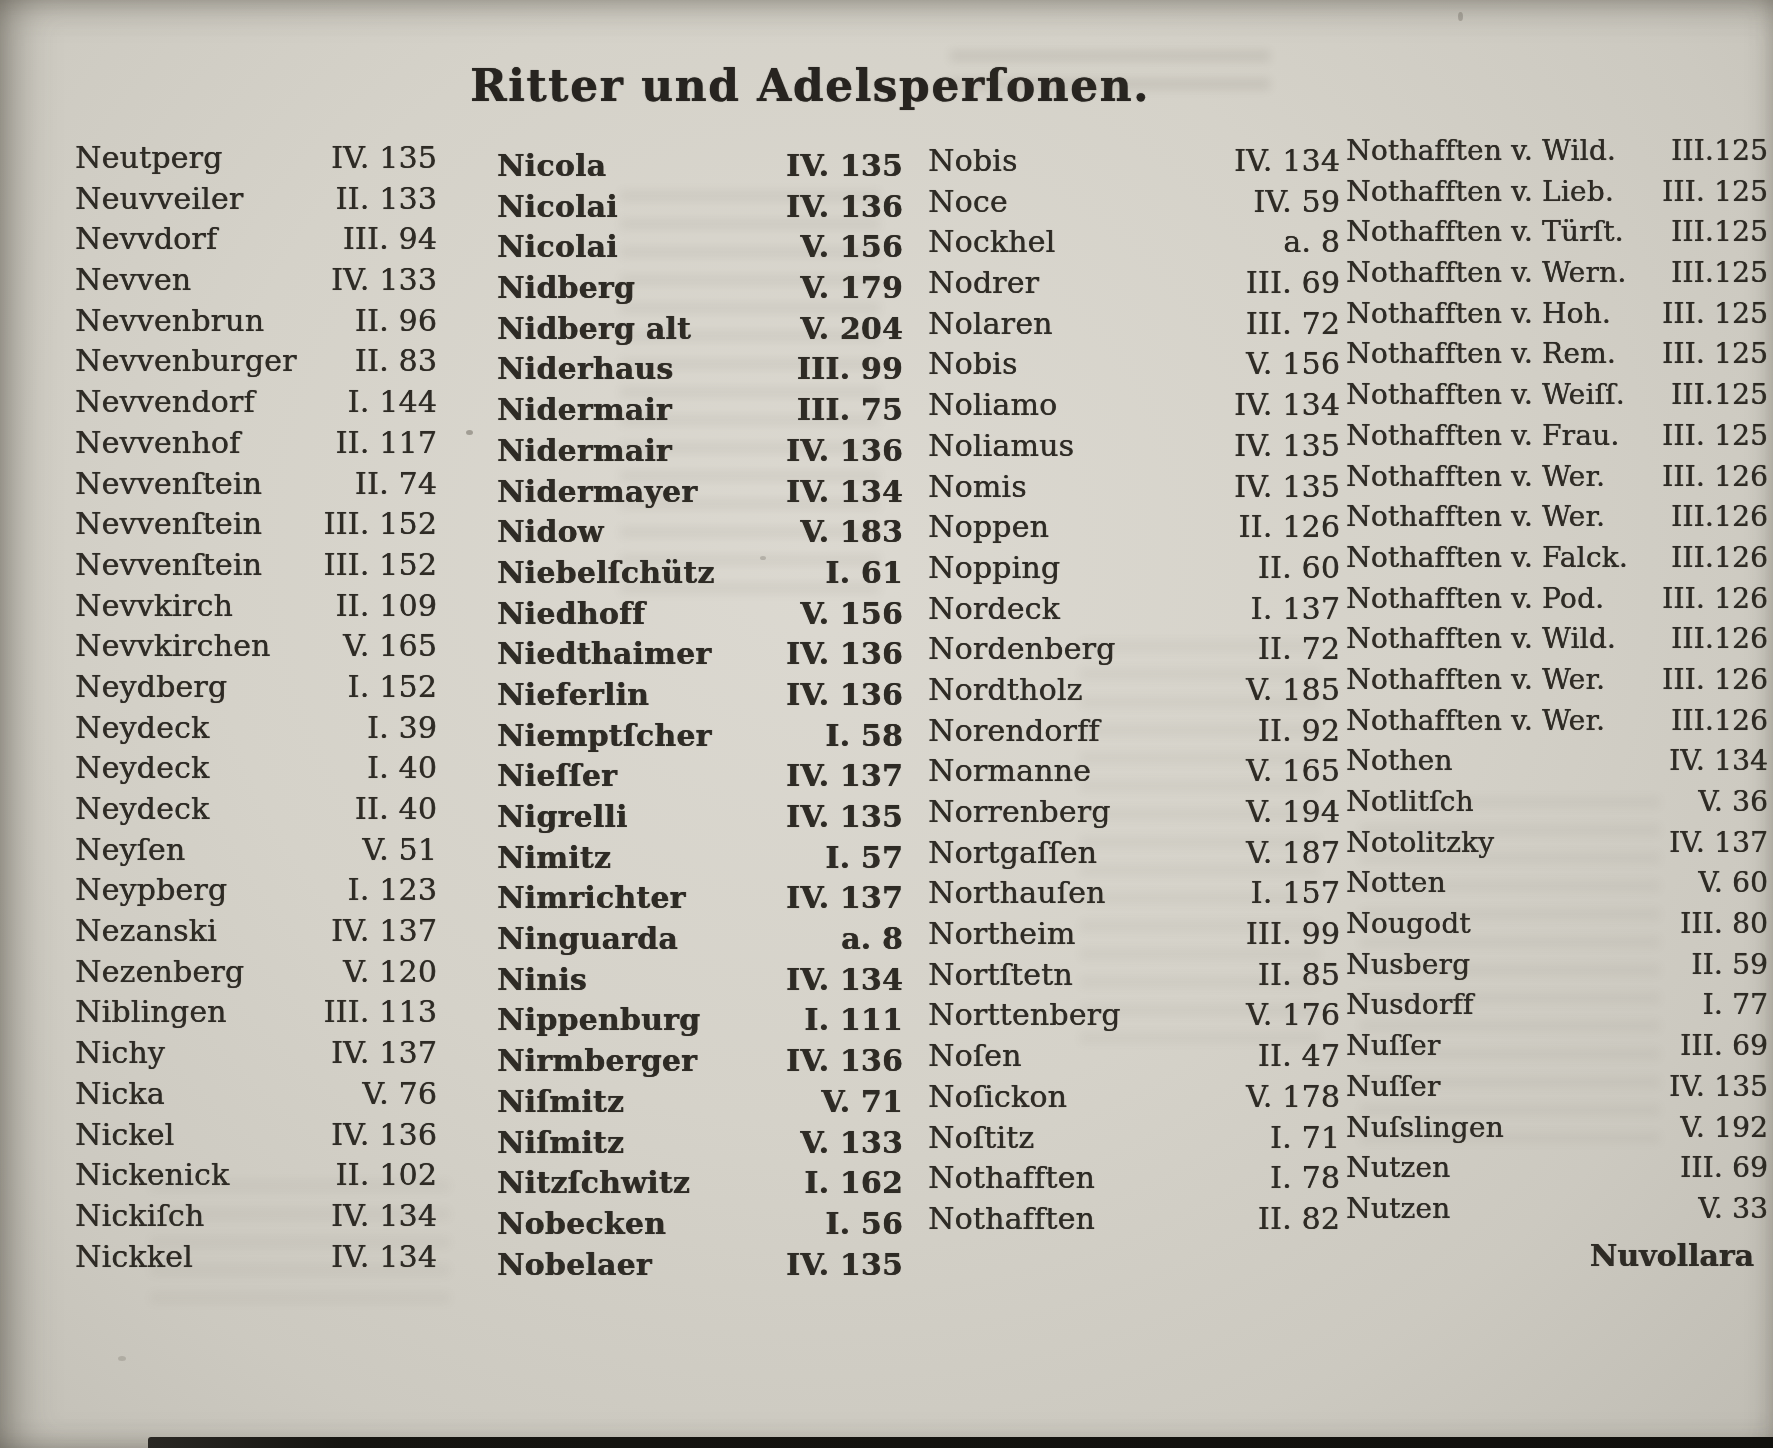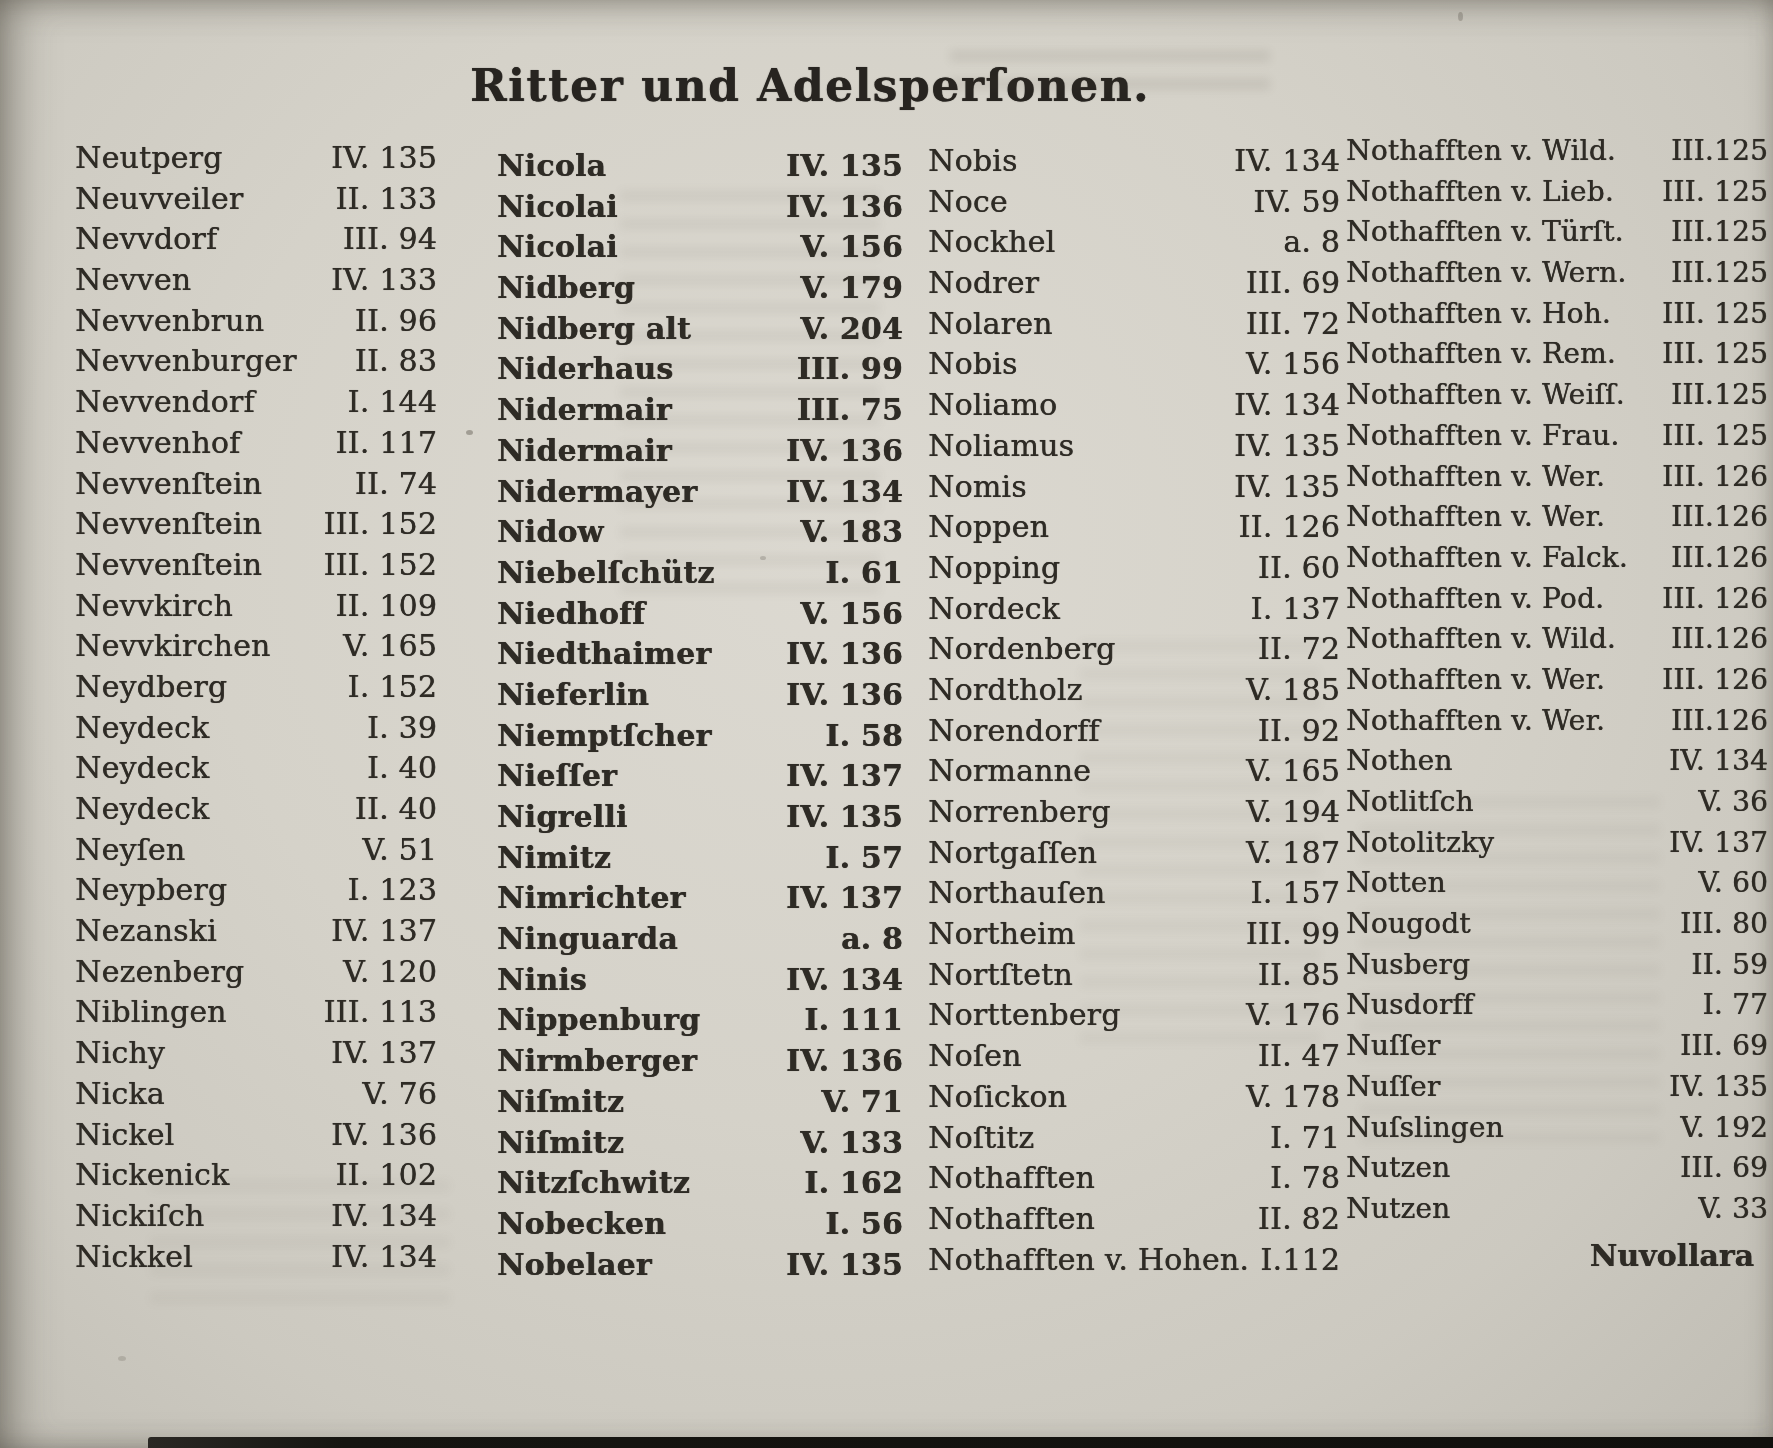--- a/index.html
+++ b/index.html
@@ -423,24 +423,20 @@
         <span class="rf">I. 71</span>
       </div>
       <div class="row">
         <span class="nm">Nothafften</span>
         <span class="rf">I. 78</span>
       </div>
       <div class="row">
         <span class="nm">Nothafften</span>
         <span class="rf">II. 82</span>
       </div>
-      <div class="row">
-        <span class="nm">Nothafften v. Hohen.</span>
-        <span class="rf">I.112</span>
-      </div>
     </div>
   <div class="col col4">
   <div class="row">
         <span class="nm">Nothafften v. Wild.</span>
         <span class="rf">III.125</span>
       </div>
       <div class="row">
         <span class="nm">Nothafften v. Lieb.</span>
         <span class="rf">III. 125</span>
       </div>

